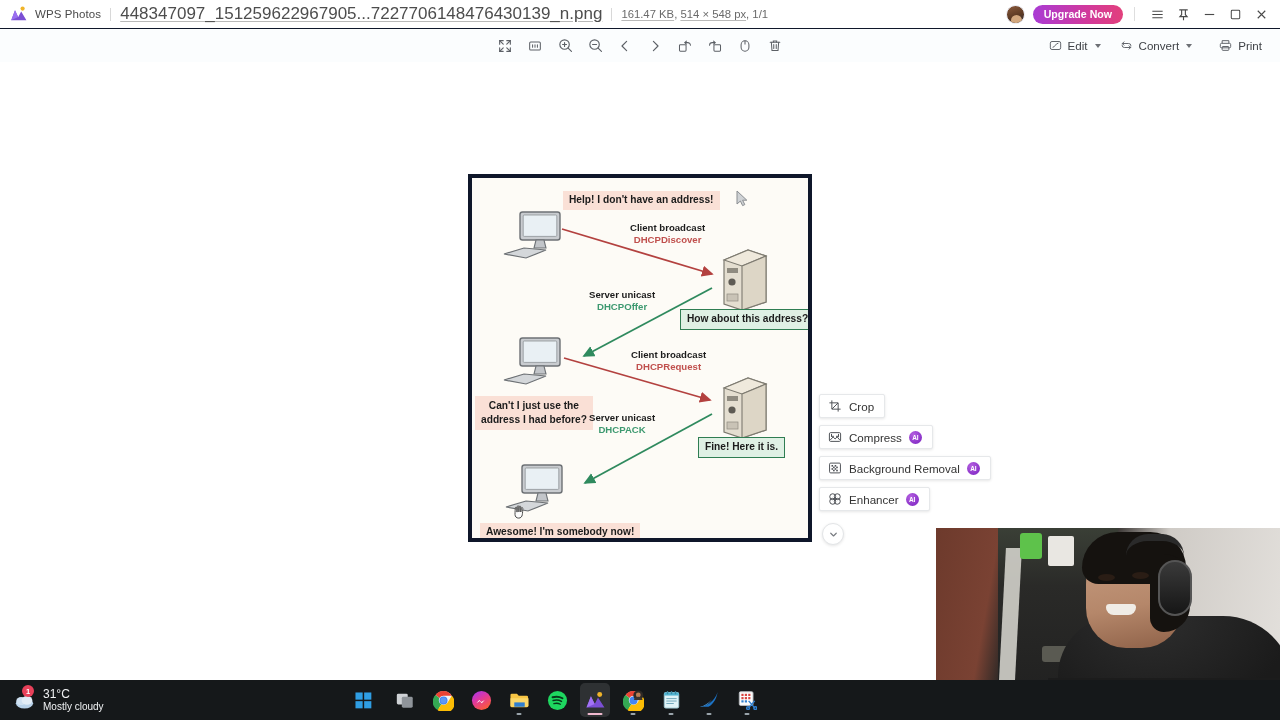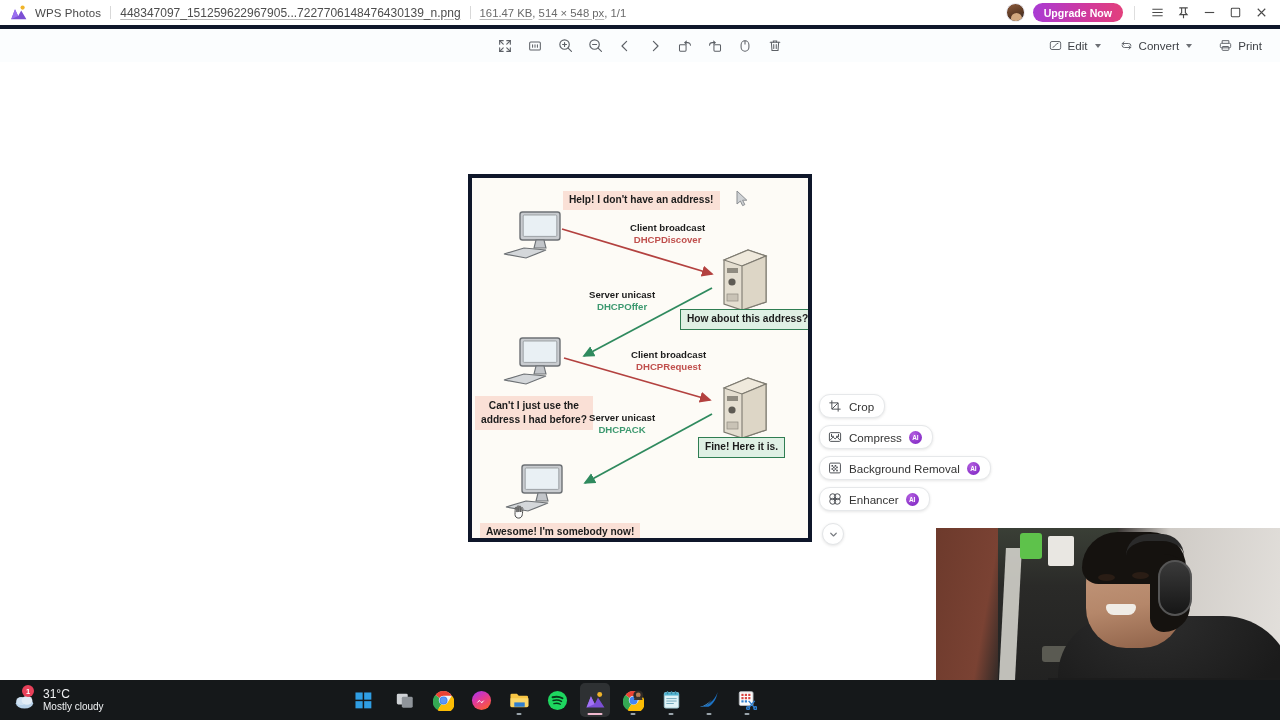--- a/index.html
+++ b/index.html
@@ -11,28 +11,28 @@
     background: #ffffff;
   }
   #app { position: relative; width: 1280px; height: 720px; }
 
   
   .titlebar {
     position: absolute; left: 0; top: 0; width: 1280px; height: 29px;
     background: #ffffff;
     display: flex; align-items: center;
     font-size: 11.5px; color: #3a3a3a;
-    border-bottom: 4px solid #0f172a;
+    border-bottom: 1px solid #0f172a;
   }
   .tb-logo { width: 18px; height: 18px; margin-left: 10px; position: relative; flex: none; }
   .tb-logo svg { display:block; }
   .tb-appname { margin-left: 7px; font-size: 11.5px; color: #4a4a4a; letter-spacing: .1px; }
   .tb-sep { width: 1px; height: 13px; background: #d8d8d8; margin: 0 9px; flex: none; }
   .tb-file {
-    font-size: 12px; color: #4d4d4d;
+    font-size: 17px; color: #4d4d4d;
     text-decoration: underline; text-decoration-color: #b9b9b9;
     text-underline-offset: 2px;
     white-space: nowrap; cursor: pointer;
   }
   .tb-meta { font-size: 11.3px; color: #6a6a6a; white-space: nowrap; }
   .tb-meta u { text-decoration: underline; text-decoration-color: #b9b9b9; text-underline-offset: 2px; }
   .tb-right { margin-left: auto; display: flex; align-items: center; padding-right: 6px; }
   .avatar {
     width: 19px; height: 19px; border-radius: 50%;
     background: linear-gradient(160deg,#8b5a3c 0%,#5d3a24 55%,#2b2b33 100%);
@@ -115,21 +115,21 @@
   .devsvg { position: absolute; }
 
   
   .actions {
     position: absolute; left: 819px; top: 394px;
     display: flex; flex-direction: column; align-items: flex-start; gap: 7px;
   }
   .act {
     display: flex; align-items: center; gap: 7px;
     height: 24px; padding: 0 10px 0 8px;
-    background: #ffffff; border: 1px solid #e6e8ea; border-radius: 11px;
+    background: #ffffff; border: 1px solid #e6e8ea; border-radius: 2px;
     box-shadow: 0 1px 3px rgba(0,0,0,.10);
     font-size: 11.6px; color: #333; cursor: pointer; white-space: nowrap;
   }
   .ai-badge {
     width: 13px; height: 13px; border-radius: 50%;
     background: radial-gradient(circle at 35% 30%, #b45fe0 0%, #8a32c9 70%);
     color: #fff; font-size: 6.5px; font-weight: 700;
     display: flex; align-items: center; justify-content: center;
     letter-spacing: -.2px; flex: none;
   }

